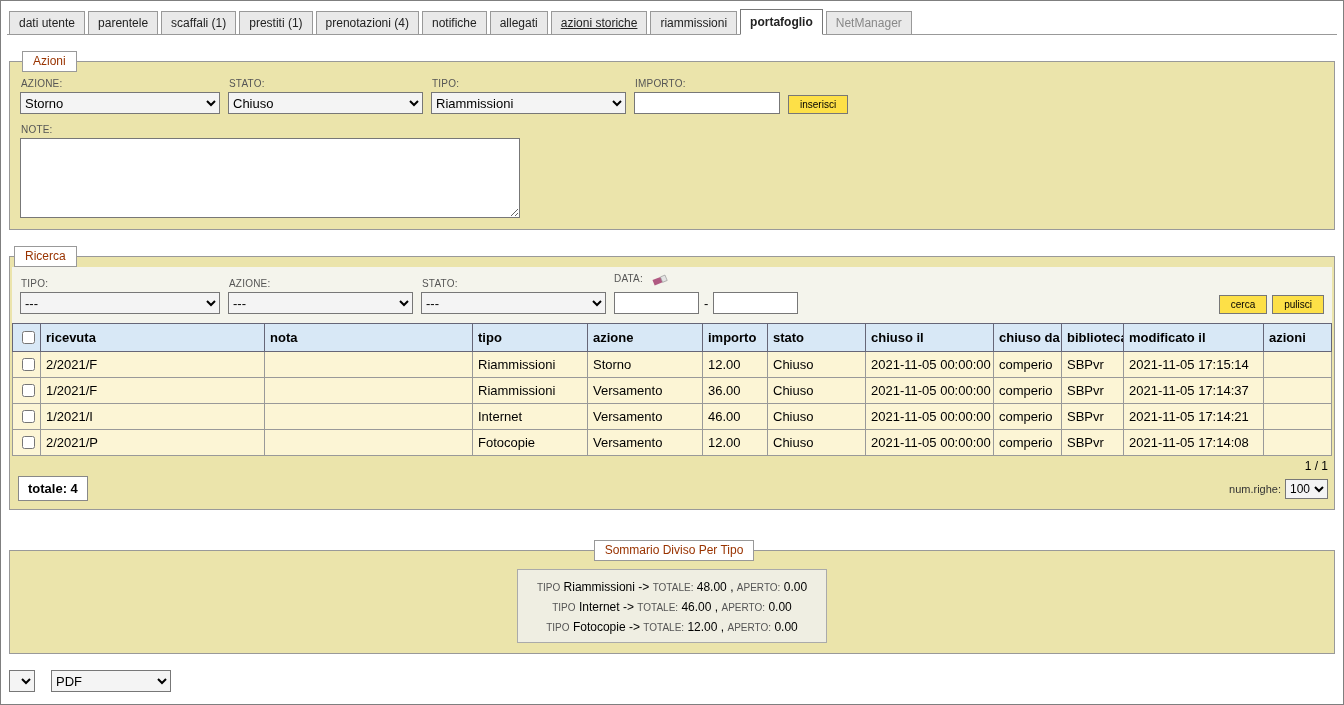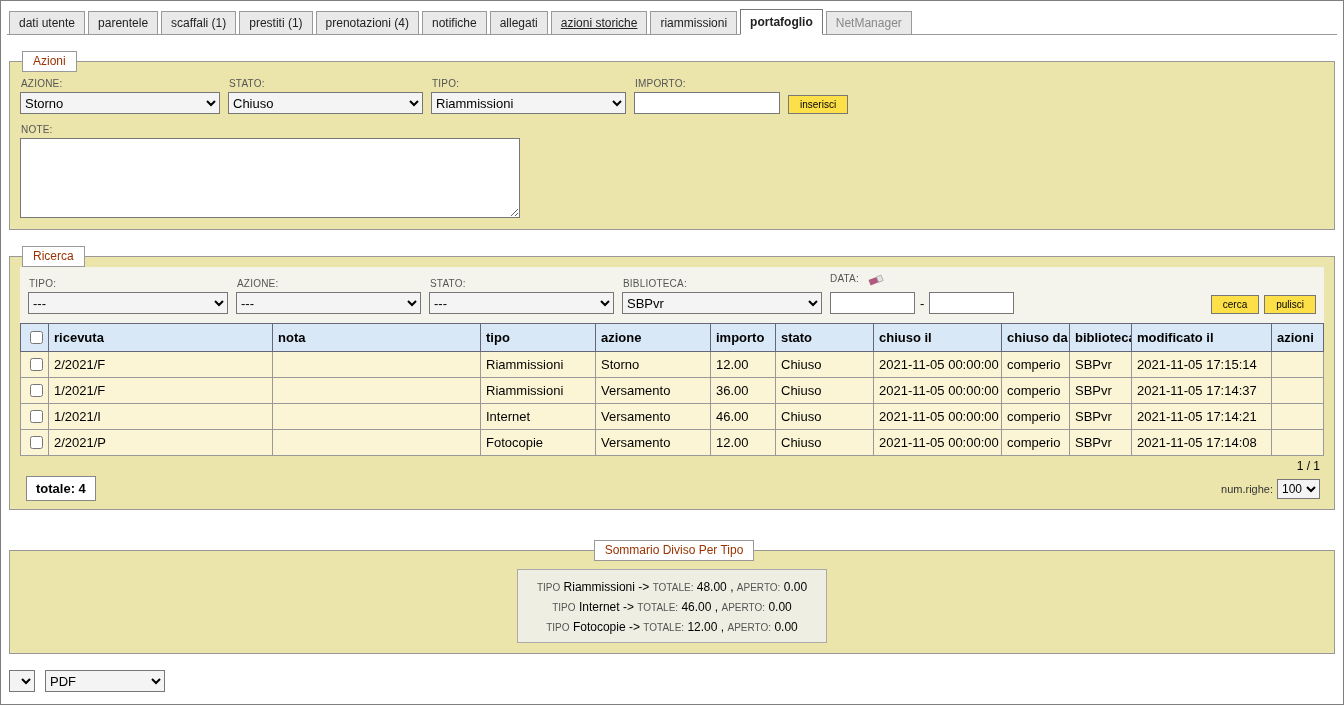--- a/index.html
+++ b/index.html
@@ -23,21 +23,21 @@
   input[type="text"] { font-family:"Liberation Sans", sans-serif; font-size:13px; height:22px; border:1px solid #777; background:#fff; padding:1px 4px; }
   .btn { font-family:"Liberation Sans", sans-serif; font-size:10px; padding:3px 11px; border:1px solid #777; background:#fde047; cursor:pointer; }
 
   .form-row { display:flex; align-items:flex-end; gap:8px; }
   .w200 { width:200px; } .w195 { width:195px; } .w185 { width:185px; } .w146 { width:146px; } .w85 { width:85px; } .w120 { width:120px; }
 
   .note-area { width:500px; height:80px; border:1px solid #777; background:#fff; resize:both; font-family:"Liberation Sans", sans-serif; font-size:13px; }
   .note-block { margin-top:10px; }
 
   
-  fieldset.ricerca { padding:0 10px 6px; }
+  fieldset.ricerca { padding:0 2px 6px; }
   .filter-strip { background:#f4f4ec; padding:6px 8px 9px; display:flex; align-items:flex-end; gap:8px; }
   .data-group .inputs { display:flex; align-items:center; gap:5px; }
   .data-lblrow { display:flex; align-items:flex-start; gap:8px; margin-bottom:3px; }
   .data-lblrow .lbl { margin:0; }
   .right-buttons { margin-left:auto; display:flex; gap:5px; }
 
   
   table.grid { width:100%; border-collapse:collapse; table-layout:fixed; background:#fcf5d5; border:1px solid #555; }
   .grid th { background:#d8e8f6; font-weight:bold; text-align:left; font-size:13px; padding:4px 5px; border:1px solid #667; height:25px; overflow:hidden; white-space:nowrap; }
   .grid td { font-size:13px; padding:3px 5px; border:1px solid #999; height:25px; overflow:hidden; white-space:nowrap; }
@@ -50,21 +50,21 @@
   .numrighe select { height:20px; font-size:12px; }
 
   
   fieldset.sommario { margin-top:30px; min-height:78px;text-align:center; }
   .sommario-box { background:#efeee2; border:1px solid #aaa; display:inline-block; min-width:310px; padding:4px 12px 8px; margin:2px 0 2px; }
   .sum-line { margin:6px 0 0; font-size:12px; }
   .slbl { font-size:10px; color:#555; }
   .sval { font-size:12px; color:#000; }
 
   
-  .export-row { display:flex; gap:10px; margin:16px 0 0 2px; align-items:flex-start; }
+  .export-row { display:flex; gap:16px; margin:16px 0 0 2px; align-items:flex-start; }
   .export-select-empty { width:26px; }
 </style>
 </head>
 <body>
 
 <div class="page">
 
   <div class="tabbar">
     <div class="tab">dati utente</div>
     <div class="tab">parentele</div>
@@ -114,24 +114,20 @@
         <span class="lbl">TIPO:</span>
         <select class="w200"><option>---</option></select>
       </div>
       <div class="field">
         <span class="lbl">AZIONE:</span>
         <select class="w185"><option>---</option></select>
       </div>
       <div class="field">
         <span class="lbl">STATO:</span>
         <select class="w185"><option>---</option></select>
-      </div>
-      <div class="field">
-        <span class="lbl">BIBLIOTECA:</span>
-        <select class="w200"><option>SBPvr</option></select>
       </div>
       <div class="field data-group">
         <div class="data-lblrow">
           <span class="lbl">DATA:</span>
           <span title="">
             <svg viewBox="0 0 20 14" width="18" height="13">
               <g transform="rotate(-22 10 7)">
                 <rect x="2" y="4.5" width="9.5" height="6.5" fill="#b05a82"></rect>
                 <rect x="11.5" y="4.5" width="5.5" height="6.5" fill="#e3e3e3" stroke="#8a8a8a" stroke-width="0.6"></rect>
               </g>

